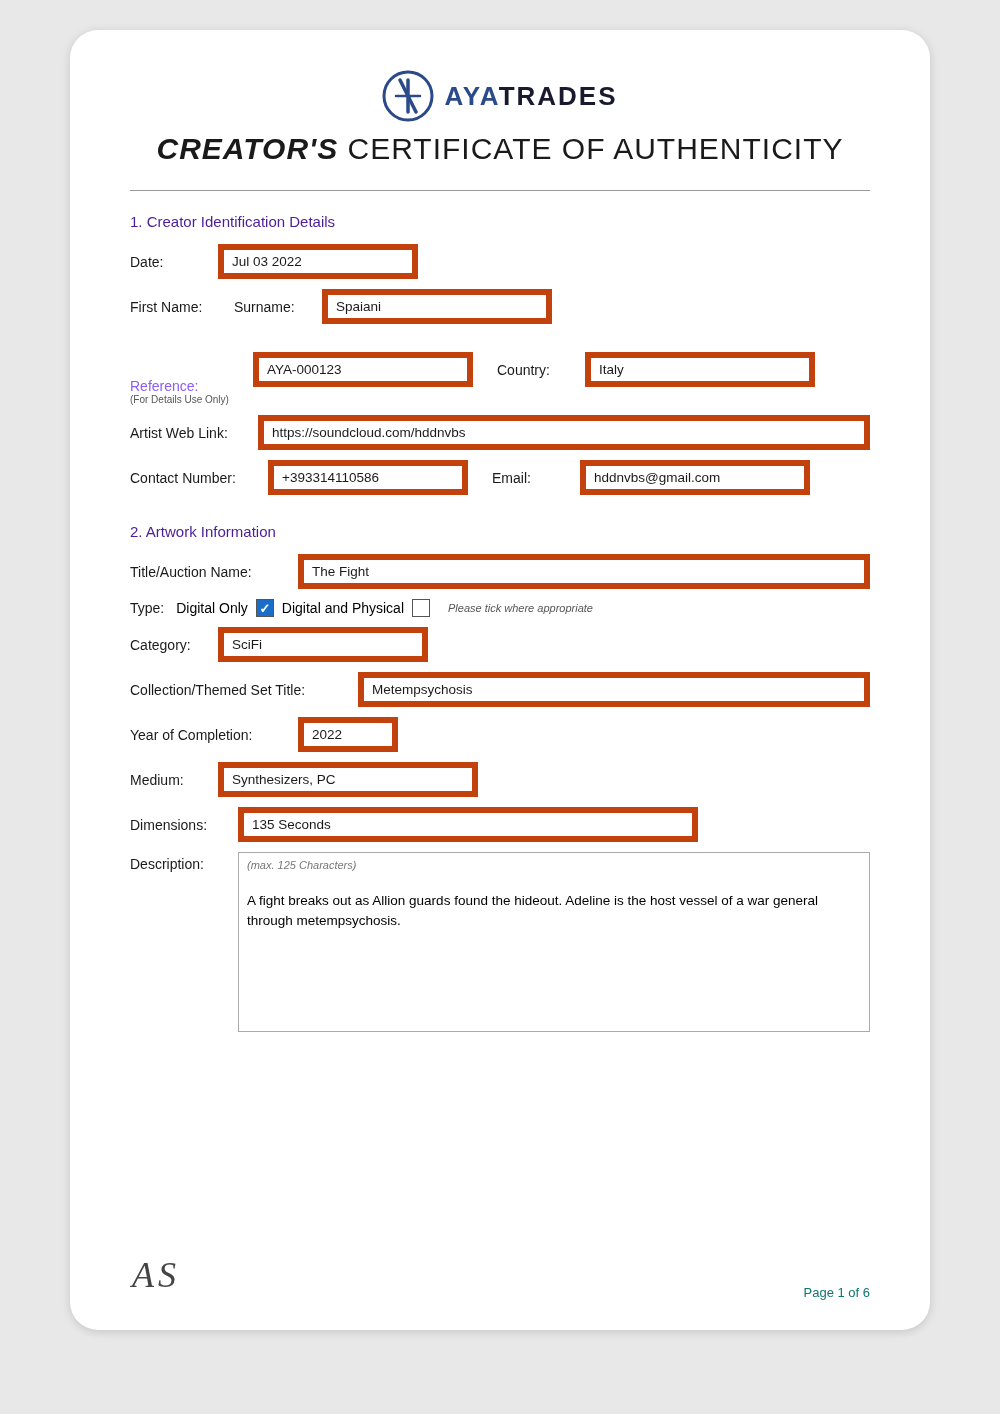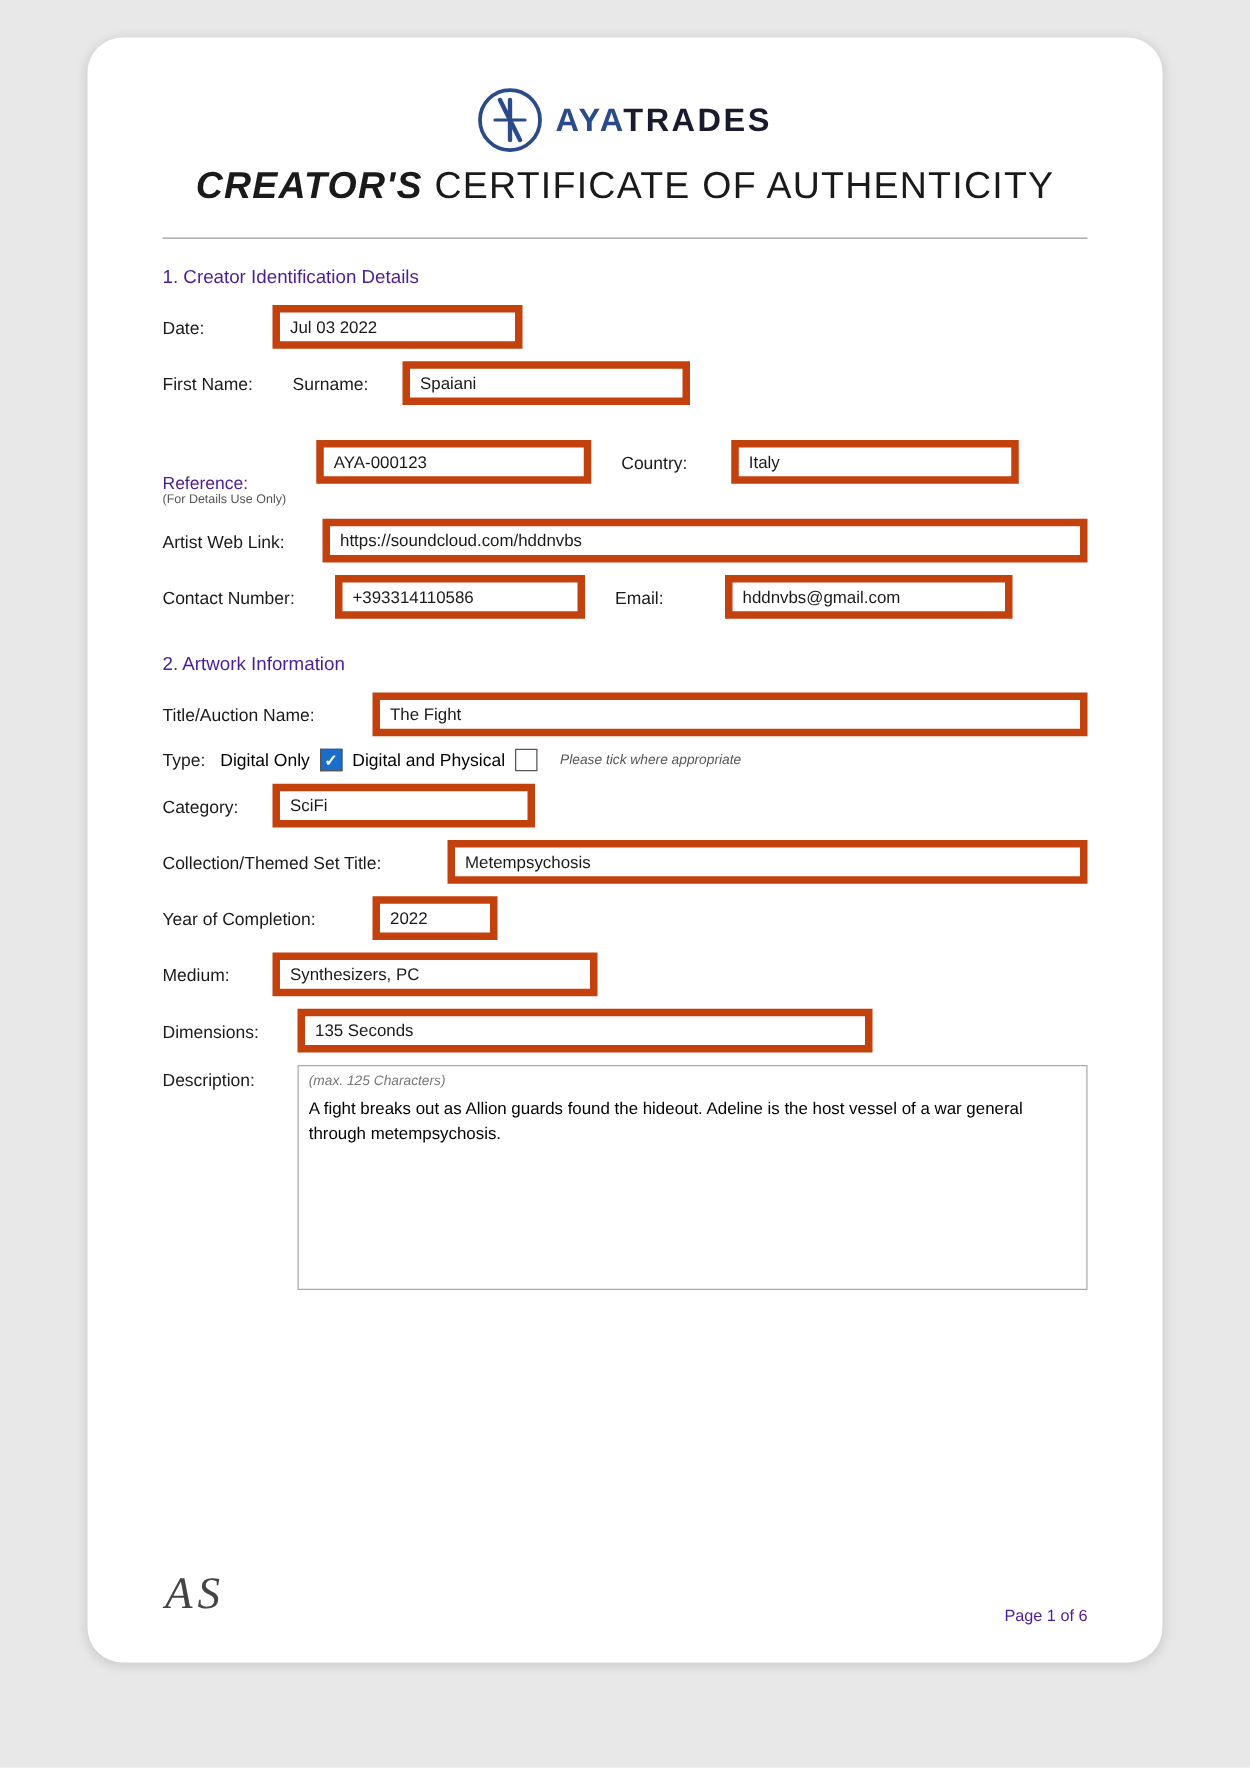--- a/index.html
+++ b/index.html
@@ -138,21 +138,21 @@
     
     .label-stack {
       display: flex;
       flex-direction: column;
       min-width: 115px;
       justify-content: center;
     }
     .label-stack .main-label {
       font-size: 14px;
       font-weight: normal;
-      color: #4c1d95;
+      color: #8b5cf6;
       margin-top: 44px;
     }
     .label-stack .sub-label {
       font-size: 10px;
       color: #555;
     }
 
     
     .type-row {
       display: flex;
@@ -205,21 +205,21 @@
     .description-box {
       flex: 1;
       border: 1px solid #aaa;
       padding: 6px 8px;
       min-height: 180px;
     }
     .desc-hint {
       font-size: 11px;
       color: #777;
       font-style: italic;
-      margin-bottom: 6px;
+      margin-bottom: 20px;
     }
     .desc-text {
       font-size: 13.5px;
       color: #000000;
       line-height: 1.5;
     }
 
     
     .page-footer {
       position: absolute;
@@ -231,21 +231,21 @@
       align-items: flex-end;
     }
     .signature {
       font-family: 'Georgia', serif;
       font-style: italic;
       font-size: 28px;
       color: #333;
     }
     .page-number {
       font-size: 13px;
-      color: #4c1d95;
+      color: #0f766e;
     }
 
     
     .aya-logo-svg {
       width: 52px;
       height: 52px;
     }
   </style>
 </head>
 <body>

